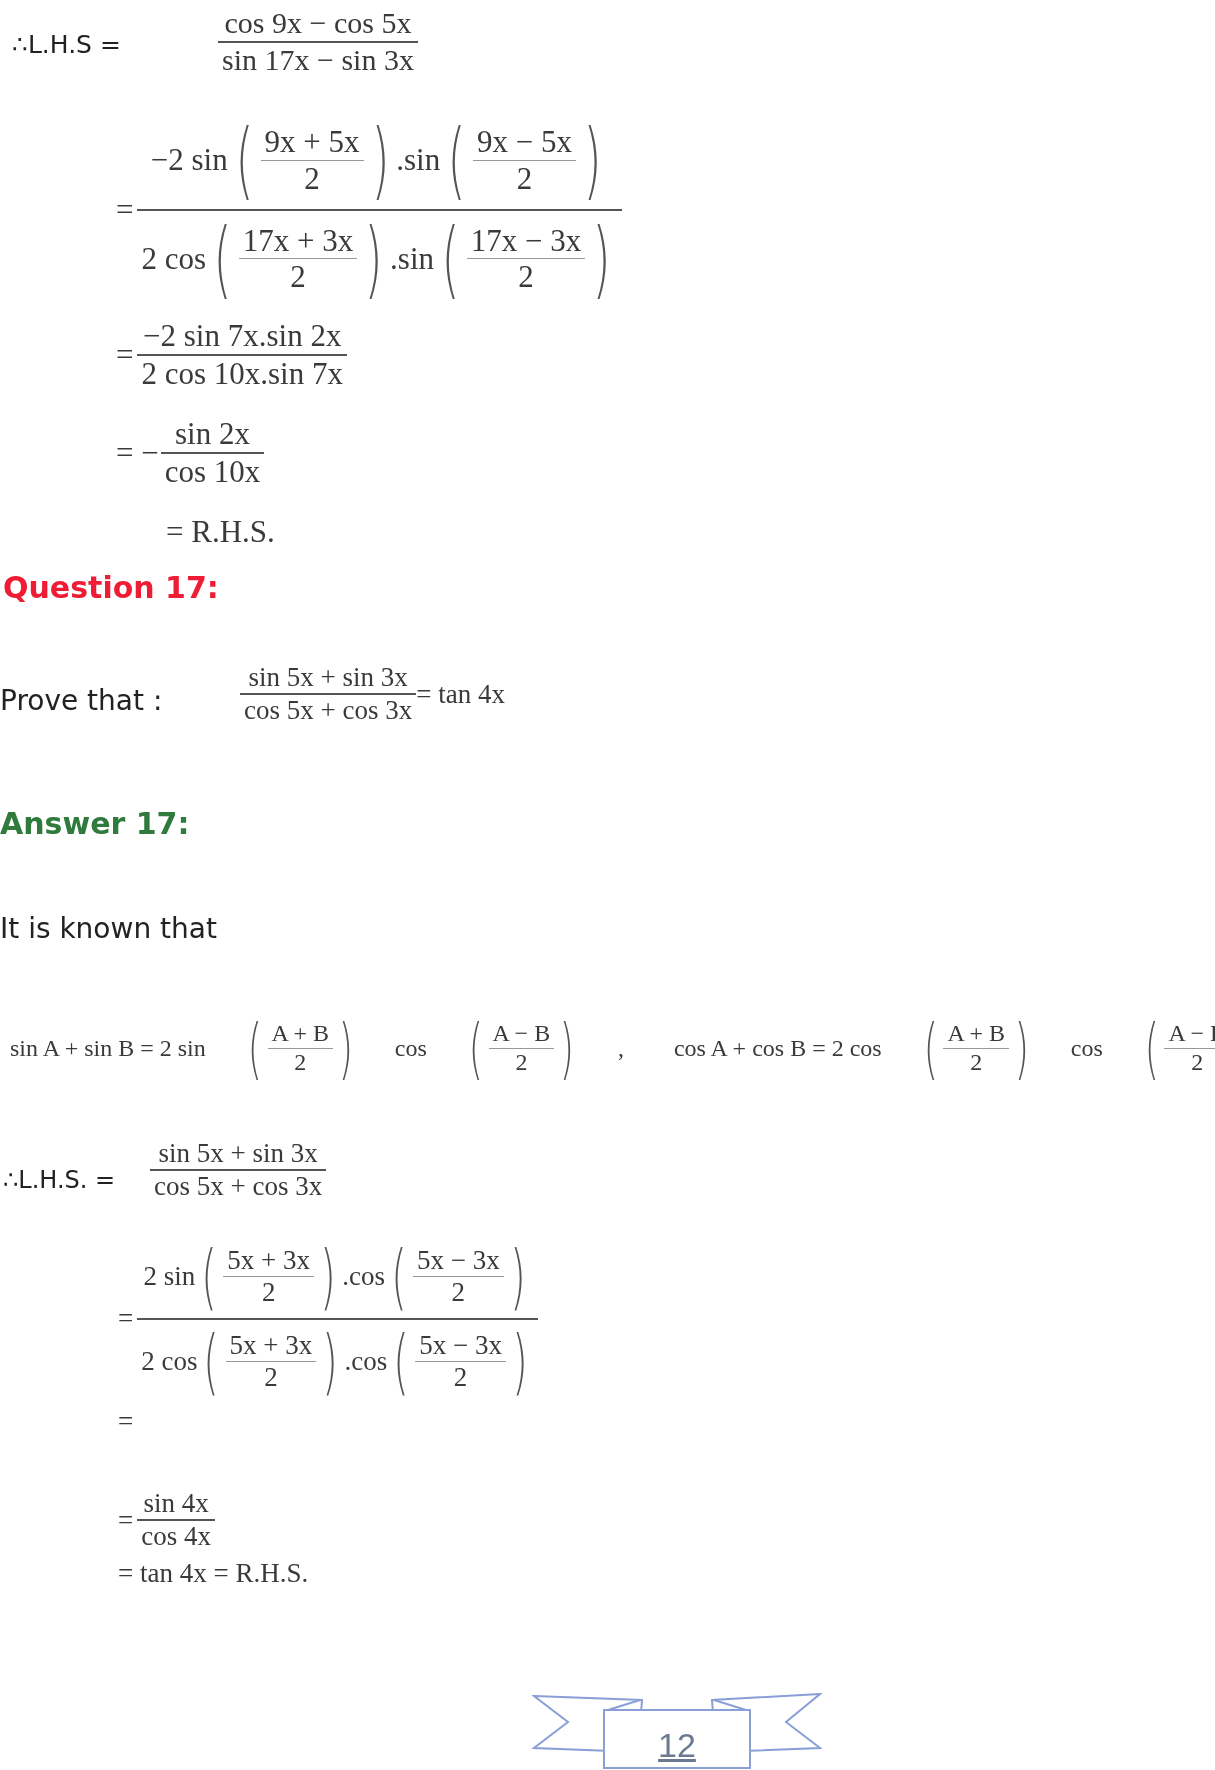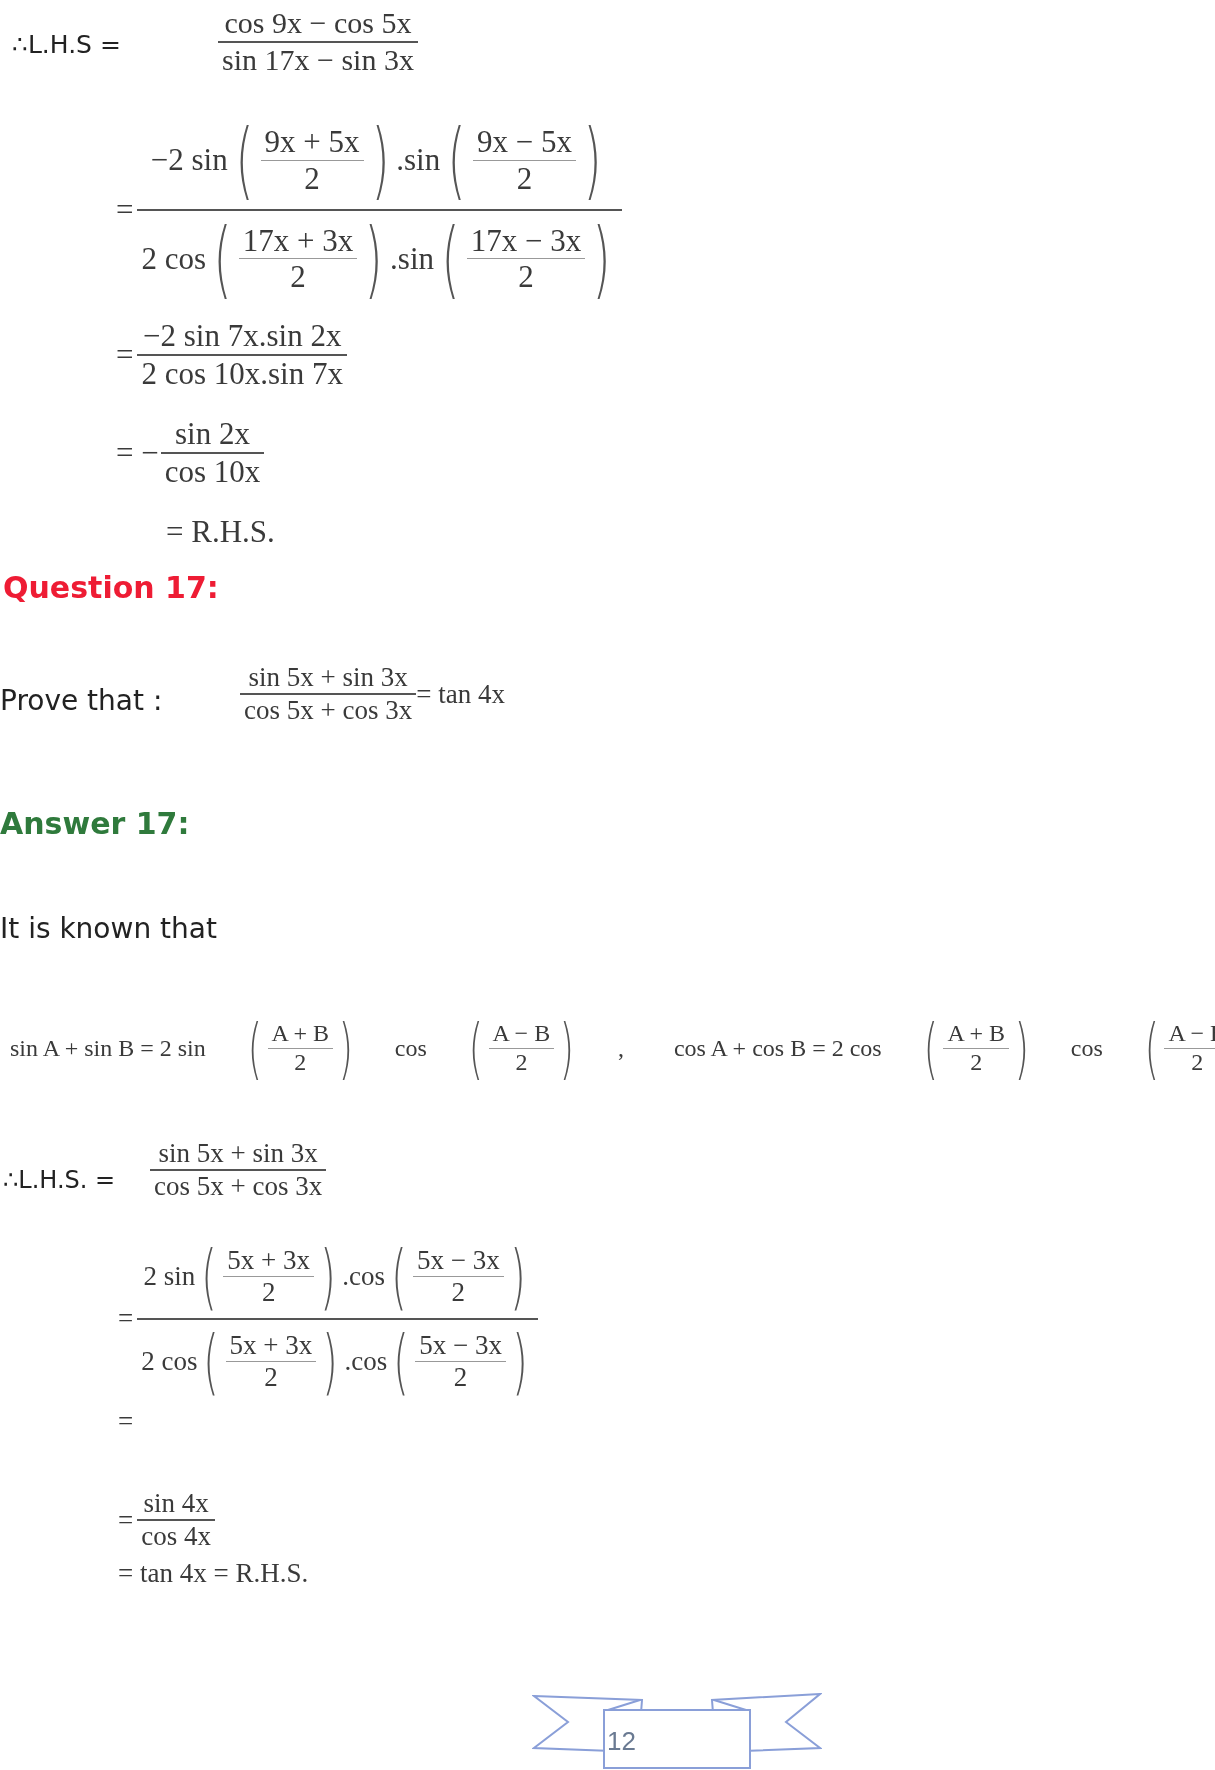--- a/index.html
+++ b/index.html
@@ -15,22 +15,22 @@
   .frac { display:inline-flex; flex-direction:column; align-items:center; vertical-align:middle; }
   .frac > .num, .frac > .den { white-space:nowrap; padding:0 4px; line-height:1.15; }
   .frac > .bar { align-self:stretch; height:2px; background:#555; }
   .row { display:flex; align-items:center; white-space:nowrap; }
   .paren { display:inline-flex; align-items:center; }
   .paren .lp, .paren .rp { font-family:"DejaVu Sans", sans-serif; font-weight:200; color:#555; transform:scaleX(0.55); display:inline-block; }
   .paren .inner .bar { height:1px; background:#999; }
 
   
   .ribbon { left:532px; top:1692px; width:290px; height:78px; }
-  .pagenum { position:absolute; left:75px; top:34px; width:140px; text-align:left;
-             font-family:"Liberation Sans", "DejaVu Sans", sans-serif; font-size:26px; color:#6a7a92; }
+  .pagenum { position:absolute; left:75px; top:34px; width:140px; text-align:center;
+             font-family:"Liberation Sans", "DejaVu Sans", sans-serif; font-size:34px; color:#6a7a92;text-decoration:underline; }
 </style>
 </head>
 <body>
 
 <div class="abs sans" style="left:12px;top:30px;font-size:25px;">∴L.H.S =</div>
 
 <div class="abs serif" style="left:218px;top:6px;font-size:30px;">
   <div class="frac">
     <span class="num">cos 9x − cos 5x</span>
     <span class="bar"></span>

